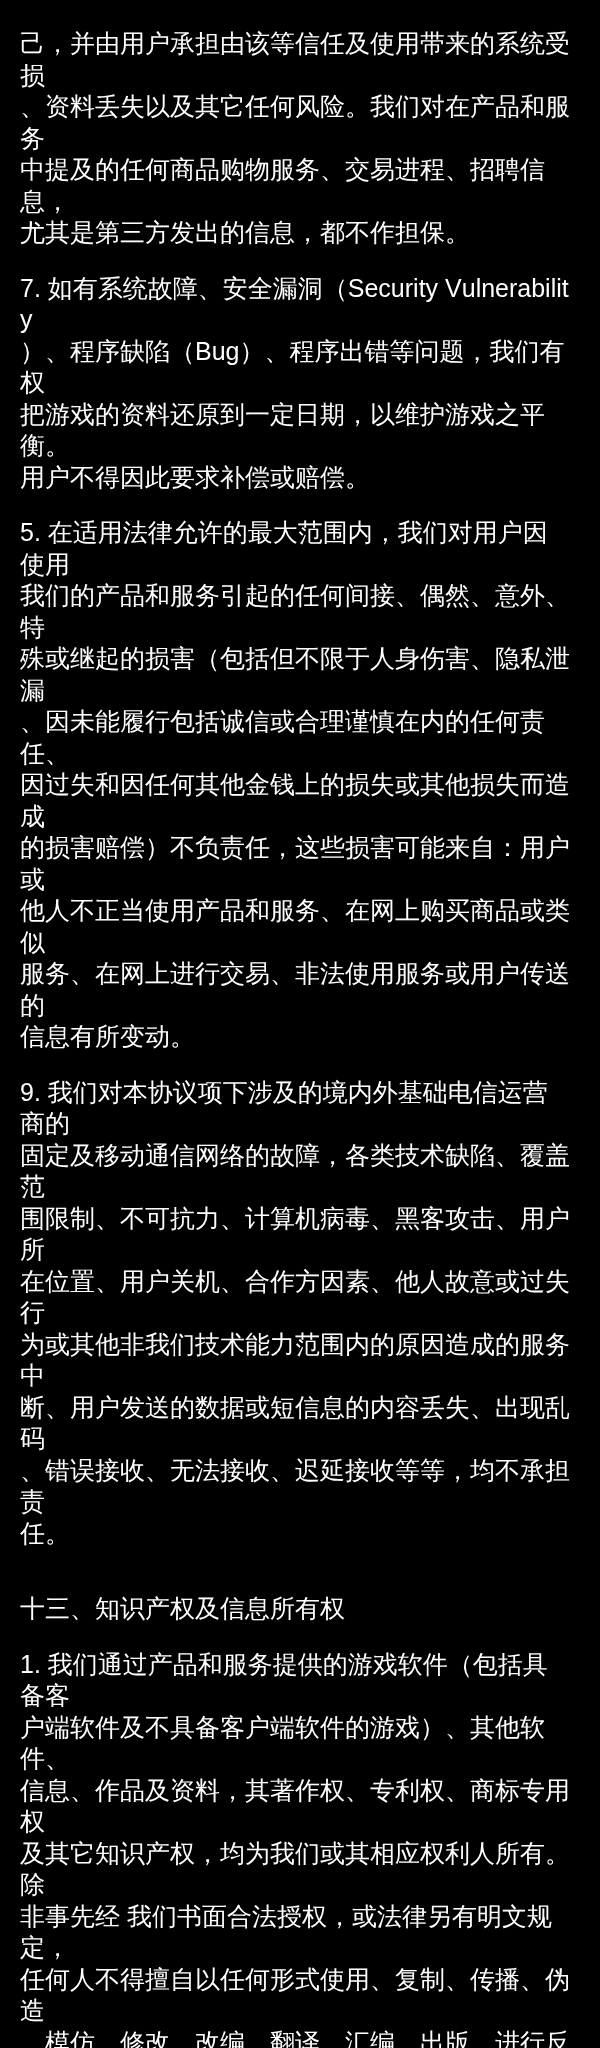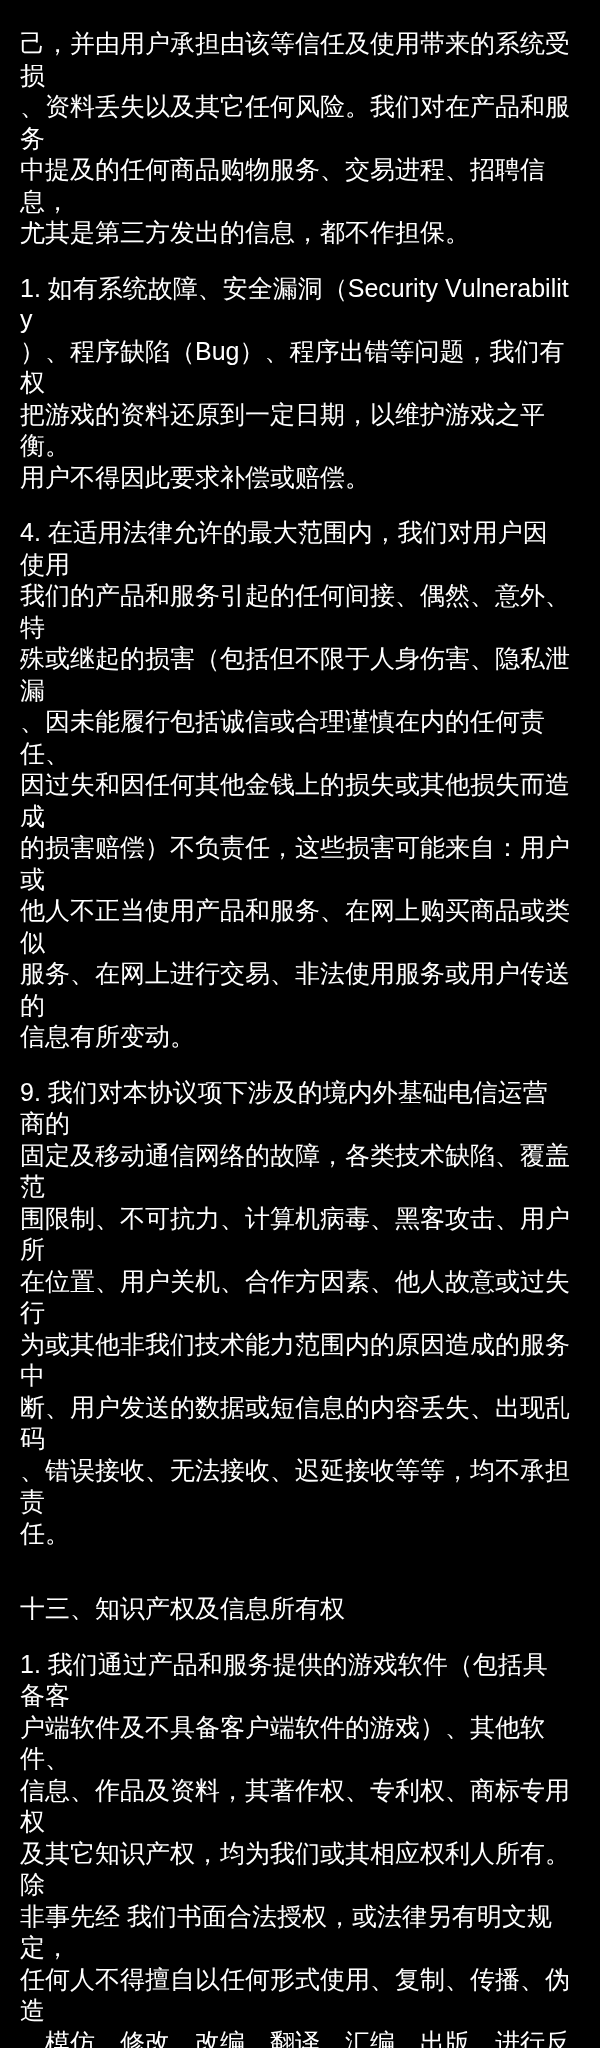--- a/index.html
+++ b/index.html
@@ -37,25 +37,25 @@
   }
 </style>
 </head>
 <body style="background: rgb(0, 0, 0);">
 
 <main class="terms-area" style="color: rgb(255, 255, 255);">
   <div class="block paragraph">己，并由用户承担由该等信任及使用带来的系统受损
 、资料丢失以及其它任何风险。我们对在产品和服务
 中提及的任何商品购物服务、交易进程、招聘信息，
 尤其是第三方发出的信息，都不作担保。</div>
-  <div class="block paragraph">1. 如有系统故障、安全漏洞（Security Vulnerability
+  <div class="block paragraph">7. 如有系统故障、安全漏洞（Security Vulnerability
 ）、程序缺陷（Bug）、程序出错等问题，我们有权
 把游戏的资料还原到一定日期，以维护游戏之平衡。
 用户不得因此要求补偿或赔偿。</div>
-  <div class="block paragraph">4. 在适用法律允许的最大范围内，我们对用户因使用
+  <div class="block paragraph">5. 在适用法律允许的最大范围内，我们对用户因使用
 我们的产品和服务引起的任何间接、偶然、意外、特
 殊或继起的损害（包括但不限于人身伤害、隐私泄漏
 、因未能履行包括诚信或合理谨慎在内的任何责任、
 因过失和因任何其他金钱上的损失或其他损失而造成
 的损害赔偿）不负责任，这些损害可能来自：用户或
 他人不正当使用产品和服务、在网上购买商品或类似
 服务、在网上进行交易、非法使用服务或用户传送的
 信息有所变动。</div>
   <div class="block paragraph">9. 我们对本协议项下涉及的境内外基础电信运营商的
 固定及移动通信网络的故障，各类技术缺陷、覆盖范

